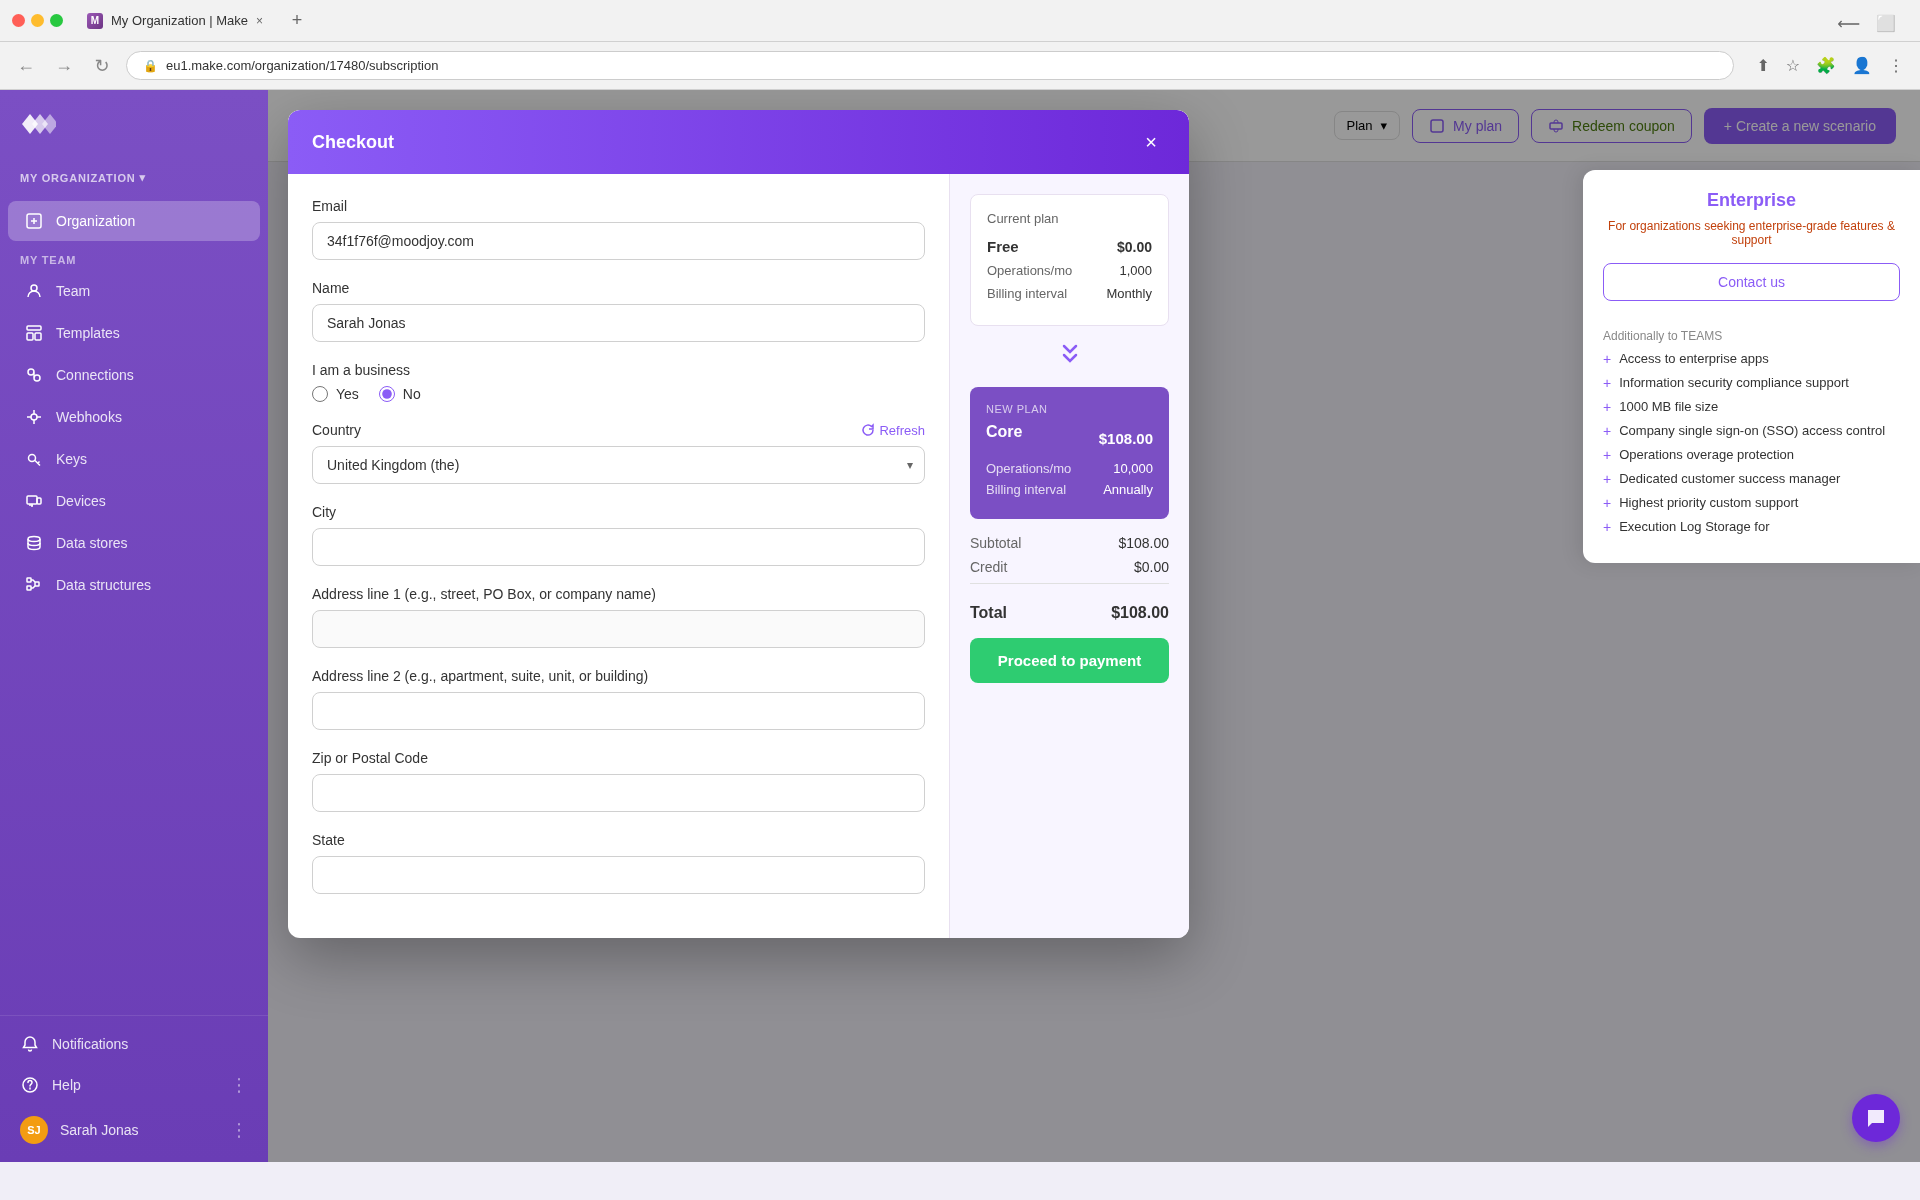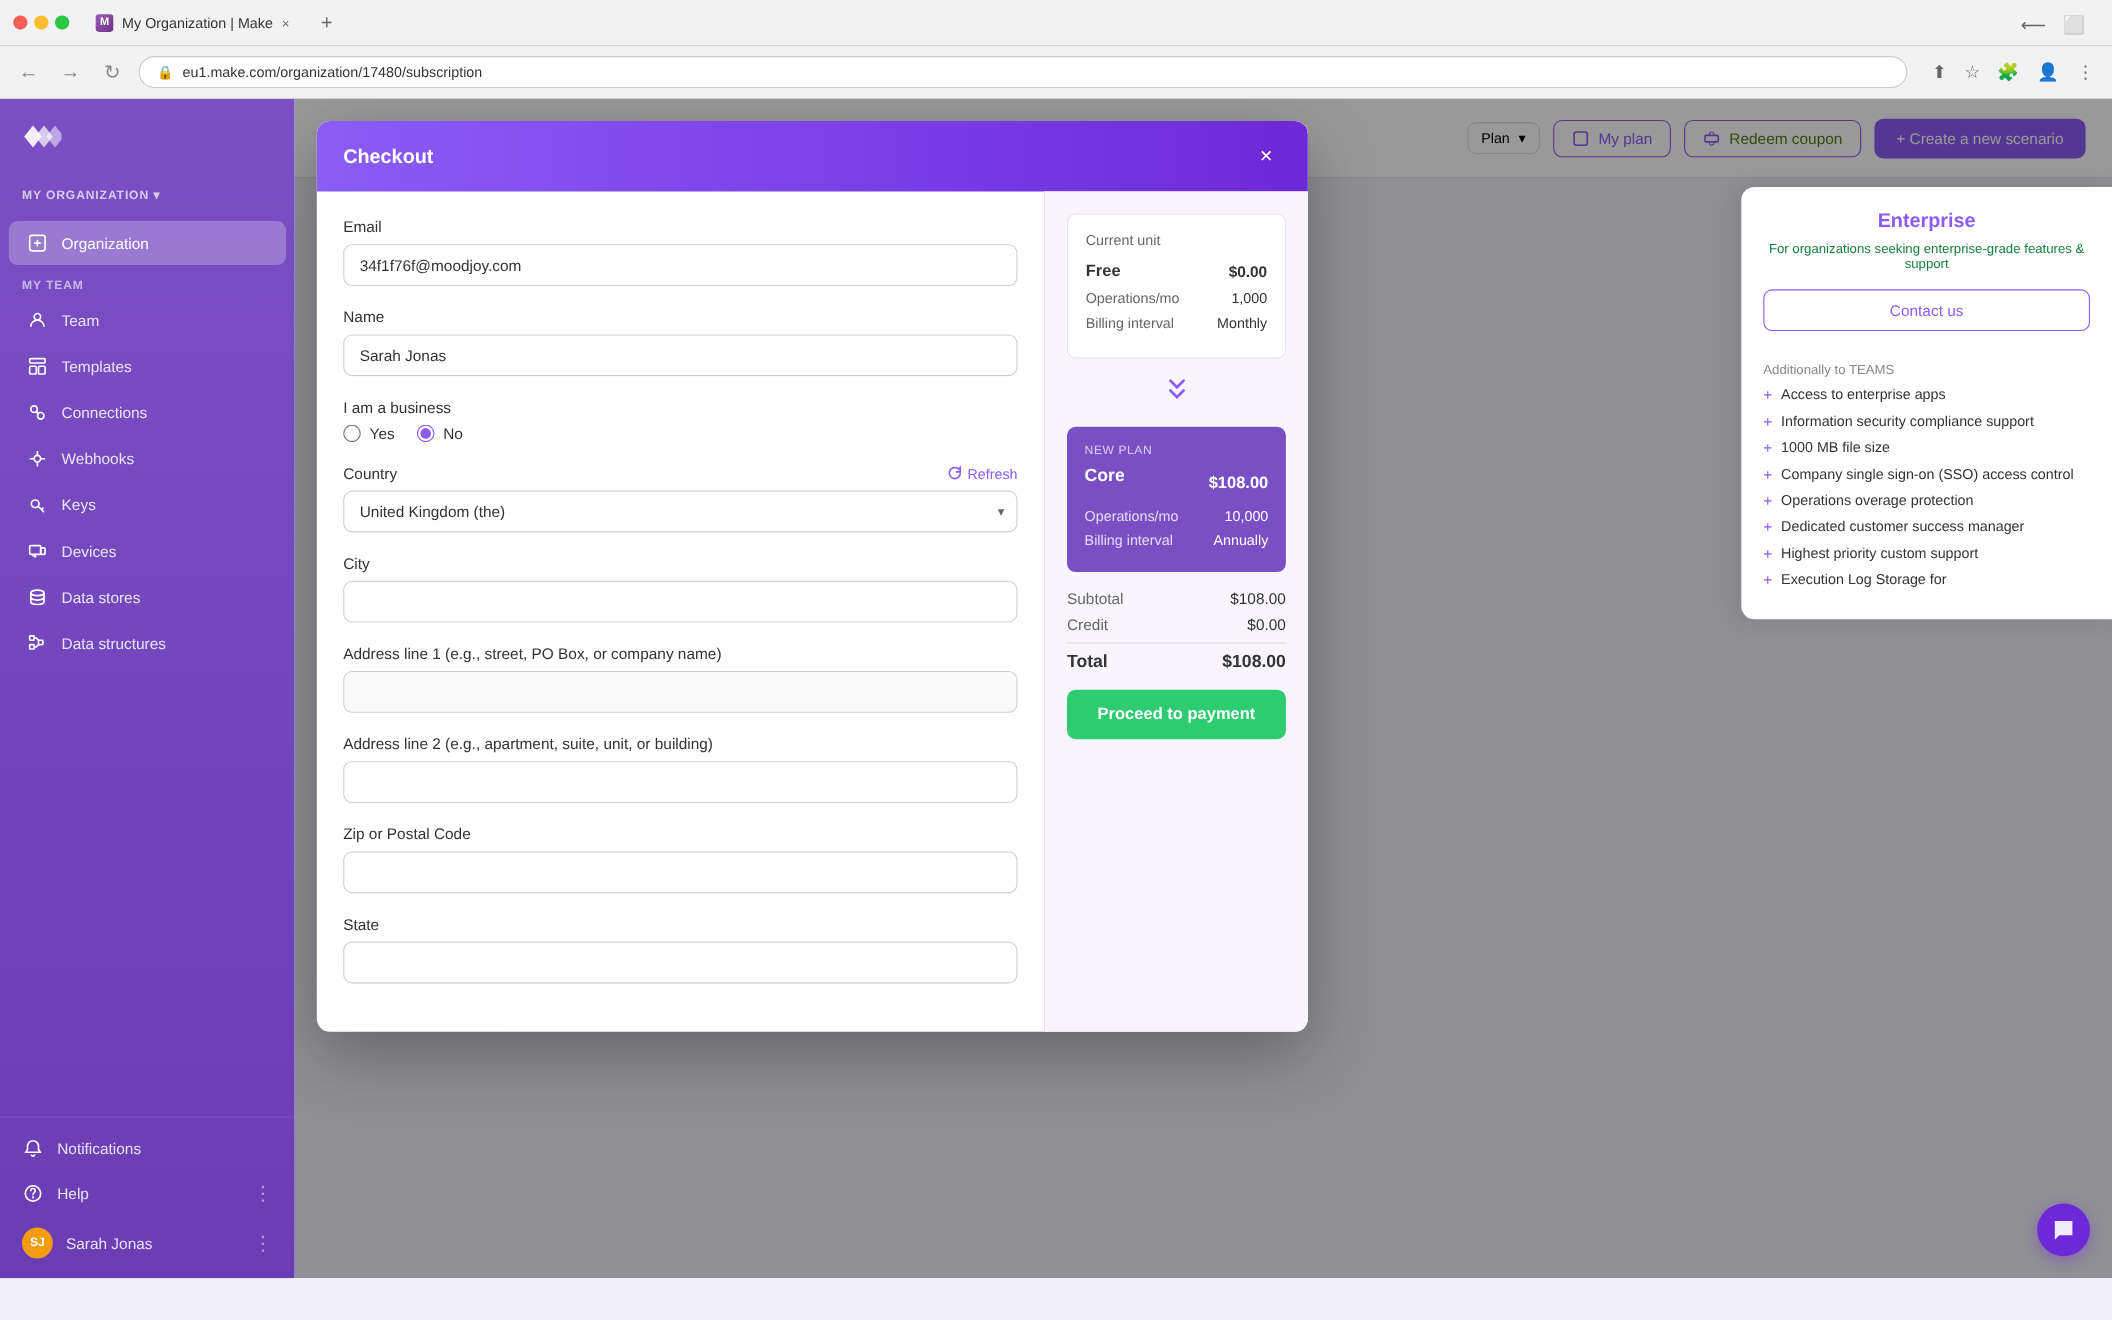--- a/index.html
+++ b/index.html
@@ -101,32 +101,32 @@
     .new-plan-name { font-weight: 700; font-size: 16px; margin-bottom: 12px; }
     .new-plan-row { display: flex; justify-content: space-between; margin-bottom: 6px; font-size: 13px; }
     .new-plan-key { color: rgba(255,255,255,0.8); }
     .new-plan-val { color: white; font-weight: 500; }
 
     
     .totals-section { margin-top: 16px; }
     .total-row { display: flex; justify-content: space-between; font-size: 14px; margin-bottom: 8px; }
     .total-label { color: #666; }
     .total-value { color: #333; }
-    .total-final { display: flex; justify-content: space-between; font-size: 16px; font-weight: 700; color: #333; padding-top: 8px; border-top: 1px solid #e0e0e0; }
+    .total-final { display: flex; justify-content: space-between; font-size: 16px; font-weight: 700; color: #333; padding-top: 20px; border-top: 1px solid #e0e0e0; }
 
     
     .proceed-btn { width: 100%; background: #2ecc71; color: white; border: none; border-radius: 8px; padding: 14px; font-size: 15px; font-weight: 600; cursor: pointer; margin-top: 16px; }
 
     
     .double-chevron { text-align: center; color: #8b5cf6; font-size: 20px; margin: 8px 0; }
 
     
     .enterprise-panel { position: absolute; right: 0; top: 80px; width: 337px; background: white; border-radius: 12px 0 0 12px; padding: 20px; box-shadow: -4px 0 20px rgba(0,0,0,0.1); }
     .enterprise-title { color: #8b5cf6; font-size: 18px; font-weight: 700; text-align: center; margin-bottom: 8px; }
-    .enterprise-desc { color: #15803d; font-size: 12px; text-align: center; margin-bottom: 16px; }
+    .enterprise-desc { color: #c2410c; font-size: 12px; text-align: center; margin-bottom: 16px; }
     .enterprise-contact-btn { width: 100%; background: white; border: 1px solid #8b5cf6; color: #8b5cf6; border-radius: 8px; padding: 10px; font-size: 14px; cursor: pointer; margin-bottom: 16px; }
     .enterprise-section-title { font-size: 12px; color: #888; margin-bottom: 8px; margin-top: 12px; }
     .enterprise-feature { display: flex; align-items: flex-start; gap: 8px; margin-bottom: 8px; font-size: 13px; color: #333; }
     .feature-plus { color: #8b5cf6; font-size: 14px; flex-shrink: 0; }
 
     
     .chat-widget { position: absolute; bottom: 20px; right: 20px; width: 48px; height: 48px; background: #6d28d9; border-radius: 50%; display: flex; align-items: center; justify-content: center; color: white; font-size: 20px; cursor: pointer; box-shadow: 0 4px 12px rgba(109,40,217,0.4); z-index: 100; }
 
     
     svg { flex-shrink: 0; }
@@ -432,21 +432,21 @@
             <div class="form-group">
               <label class="form-label">State</label>
               <input type="text" class="form-input" placeholder="" style="">
             </div>
 
           </div>
 
           <div class="modal-sidebar">
 
             <div class="summary-card">
-              <div class="summary-title">Current unit</div>
+              <div class="summary-title">Current plan</div>
               <div class="summary-row">
                 <span class="summary-plan-name">Free</span>
                 <span class="summary-amount">$0.00</span>
               </div>
               <div class="summary-row">
                 <span class="summary-label">Operations/mo</span>
                 <span class="summary-value">1,000</span>
               </div>
               <div class="summary-row">
                 <span class="summary-label">Billing interval</span>

